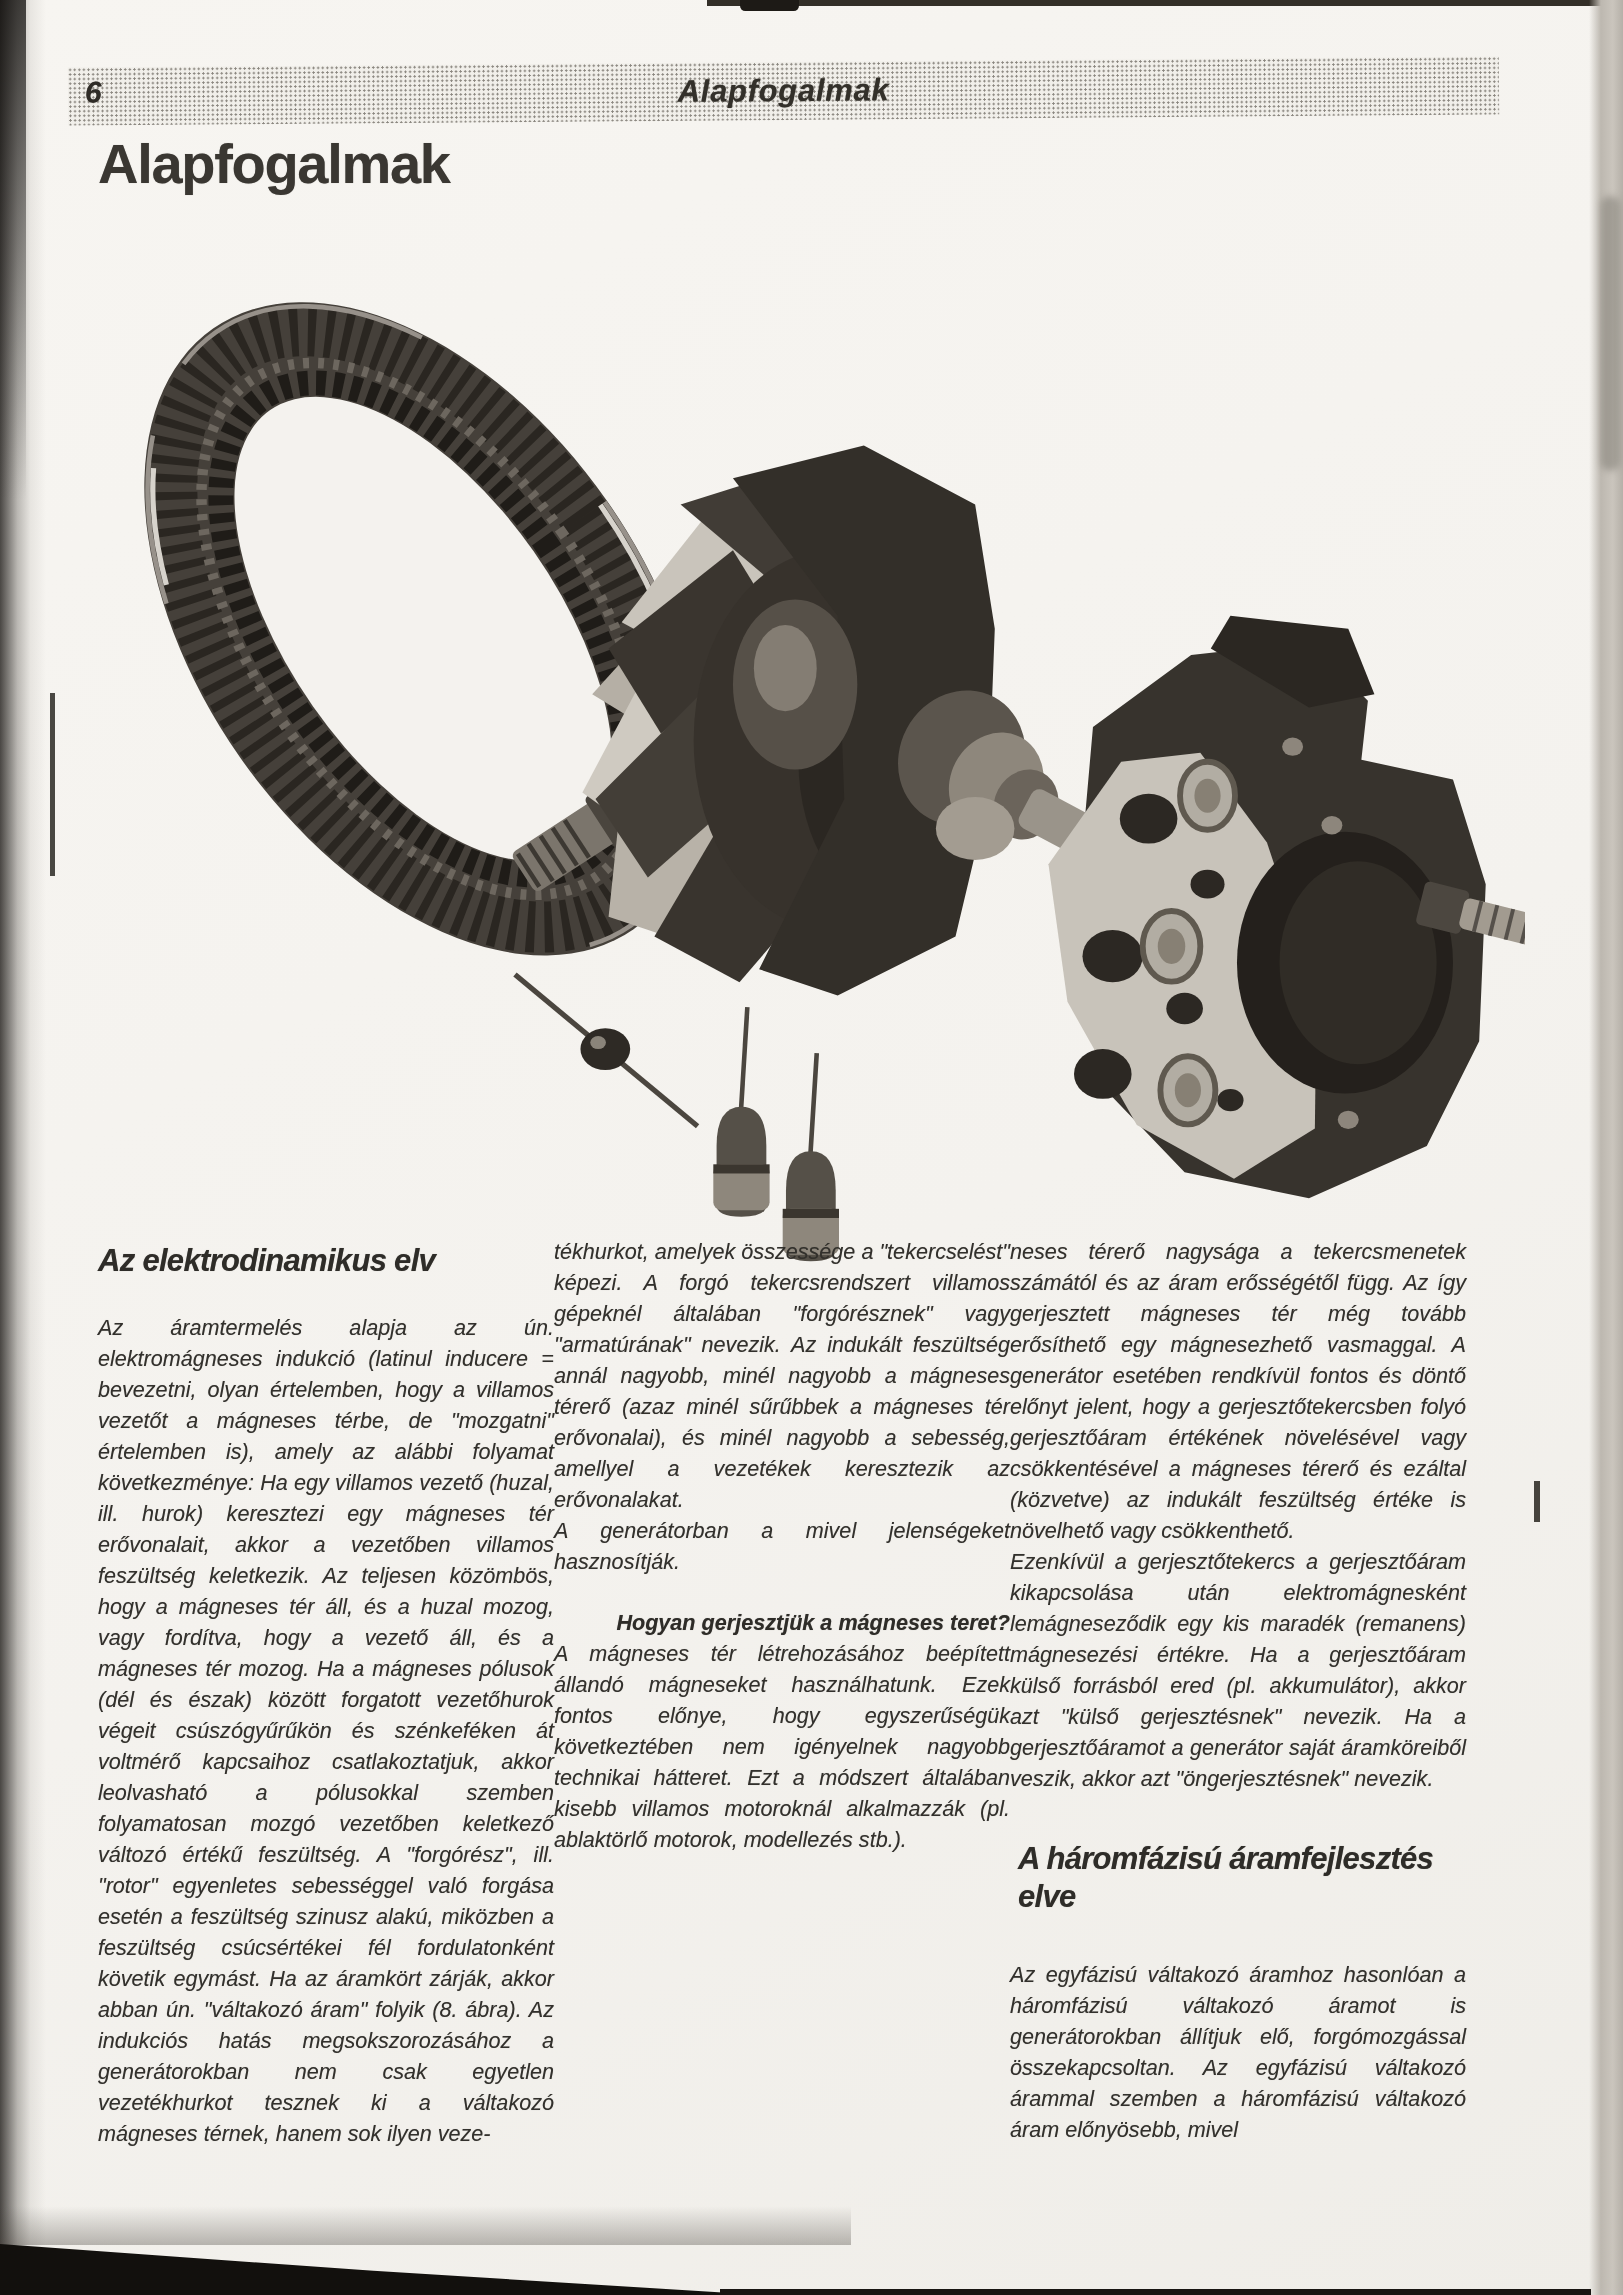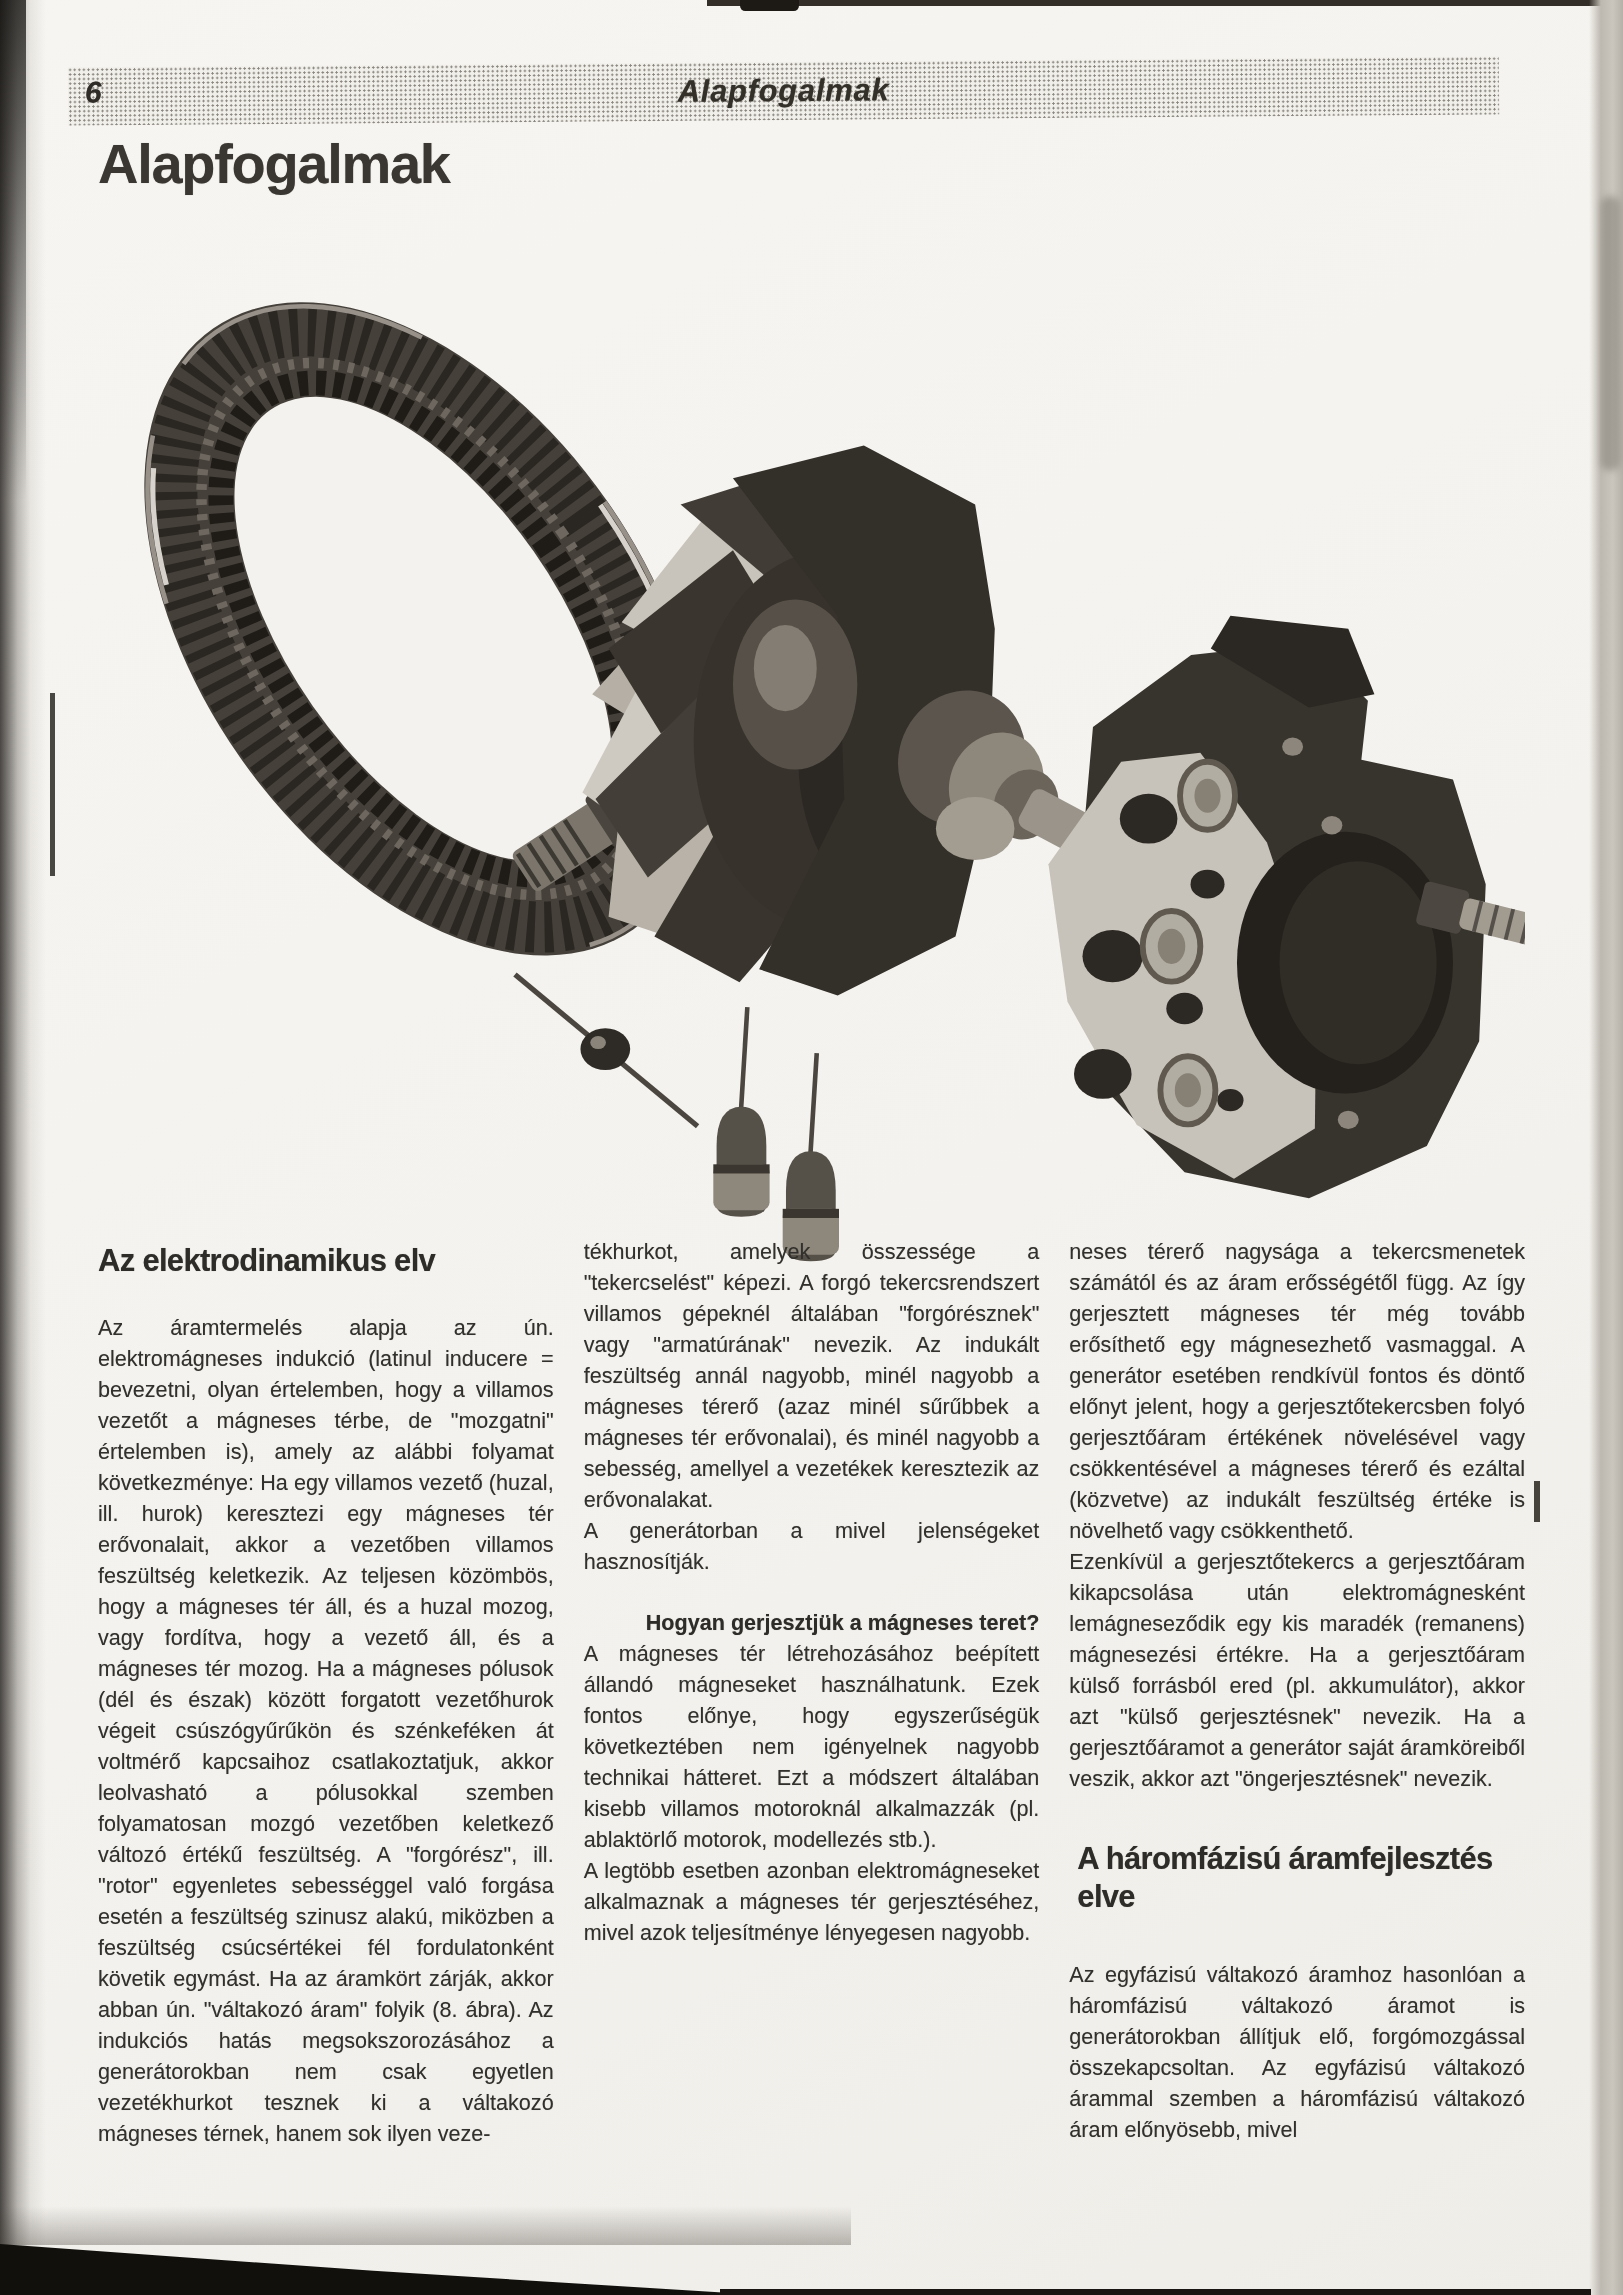--- a/index.html
+++ b/index.html
@@ -52,21 +52,21 @@
   .page-title{
     position:absolute;left:98px;top:131px;
     font-size:56px;font-weight:bold;letter-spacing:-1.3px;color:#3a3732;
     text-shadow:0 0 0.7px rgba(58,55,50,.5);
   }
   
   .illustration{position:absolute;left:98px;top:236px;width:1427px;height:1041px;}
   
   .text-columns{
     position:absolute;left:98px;top:1236px;width:1427px;
-    display:flex;gap:30px;
+    display:flex;font-style:italic;
   }
   .col{width:456px;font-size:21.6px;line-height:31px;text-align:justify;color:#32302c;}
   .col p{margin:0;text-shadow:0 0 0.7px rgba(50,48,44,.35);}
   .col h2{
     font-size:31px;line-height:35px;margin:6.5px 0 34px 0;
     font-weight:bold;color:#2e2c28;letter-spacing:-0.7px;text-align:left;
     text-shadow:0 0 0.7px rgba(46,44,40,.5);
   }
   .col h2.h-three{margin:46px 0 43px 8px;line-height:38px;}
   .col h3{
@@ -209,21 +209,20 @@
     <div class="col">
       <h2>Az elektrodinamikus elv</h2>
       <p>Az áramtermelés alapja az ún. elektromágneses indukció (latinul inducere = bevezetni, olyan értelemben, hogy a villamos vezetőt a mágneses térbe, de "mozgatni" értelemben is), amely az alábbi folyamat következménye: Ha egy villamos vezető (huzal, ill. hurok) keresztezi egy mágneses tér erővonalait, akkor a vezetőben villamos feszültség keletkezik. Az teljesen közömbös, hogy a mágneses tér áll, és a huzal mozog, vagy fordítva, hogy a vezető áll, és a mágneses tér mozog. Ha a mágneses pólusok (dél és észak) között forgatott vezetőhurok végeit csúszógyűrűkön és szénkeféken át voltmérő kapcsaihoz csatlakoztatjuk, akkor leolvasható a pólusokkal szemben folyamatosan mozgó vezetőben keletkező változó értékű feszültség. A "forgórész", ill. "rotor" egyenletes sebességgel való forgása esetén a feszültség szinusz alakú, miközben a feszültség csúcsértékei fél fordulatonként követik egymást. Ha az áramkört zárják, akkor abban ún. "váltakozó áram" folyik (8. ábra). Az indukciós hatás megsokszorozásához a generátorokban nem csak egyetlen vezetékhurkot tesznek ki a váltakozó mágneses térnek, hanem sok ilyen veze-</p>
     </div>
 
     <div class="col">
       <p>tékhurkot, amelyek összessége a "tekercselést" képezi. A forgó tekercsrendszert villamos gépeknél általában "forgórésznek" vagy "armatúrának" nevezik. Az indukált feszültség annál nagyobb, minél nagyobb a mágneses térerő (azaz minél sűrűbbek a mágneses tér erővonalai), és minél nagyobb a sebesség, amellyel a vezetékek keresztezik az erővonalakat.</p>
       <p>A generátorban a mivel jelenségeket hasznosítják.</p>
       <h3>Hogyan gerjesztjük a mágneses teret?</h3>
       <p>A mágneses tér létrehozásához beépített állandó mágneseket használhatunk. Ezek fontos előnye, hogy egyszerűségük következtében nem igényelnek nagyobb technikai hátteret. Ezt a módszert általában kisebb villamos motoroknál alkalmazzák (pl. ablaktörlő motorok, modellezés stb.).</p>
-      <p>A legtöbb esetben azonban elektromágneseket alkalmaznak a mágneses tér gerjesztéséhez, mivel azok teljesítménye lényegesen nagyobb.</p>
     </div>
 
     <div class="col">
       <p>neses térerő nagysága a tekercsmenetek számától és az áram erősségétől függ. Az így gerjesztett mágneses tér még tovább erősíthető egy mágnesezhető vasmaggal. A generátor esetében rendkívül fontos és döntő előnyt jelent, hogy a gerjesztőtekercsben folyó gerjesztőáram értékének növelésével vagy csökkentésével a mágneses térerő és ezáltal (közvetve) az indukált feszültség értéke is növelhető vagy csökkenthető.</p>
       <p>Ezenkívül a gerjesztőtekercs a gerjesztőáram kikapcsolása után elektromágnesként lemágneseződik egy kis maradék (remanens) mágnesezési értékre. Ha a gerjesztőáram külső forrásból ered (pl. akkumulátor), akkor azt "külső gerjesztésnek" nevezik. Ha a gerjesztőáramot a generátor saját áramköreiből veszik, akkor azt "öngerjesztésnek" nevezik.</p>
       <h2 class="h-three">A háromfázisú áramfejlesztés elve</h2>
       <p>Az egyfázisú váltakozó áramhoz hasonlóan a háromfázisú váltakozó áramot is generátorokban állítjuk elő, forgómozgással összekapcsoltan. Az egyfázisú váltakozó árammal szemben a háromfázisú váltakozó áram előnyösebb, mivel</p>
     </div>
 
   </div>

